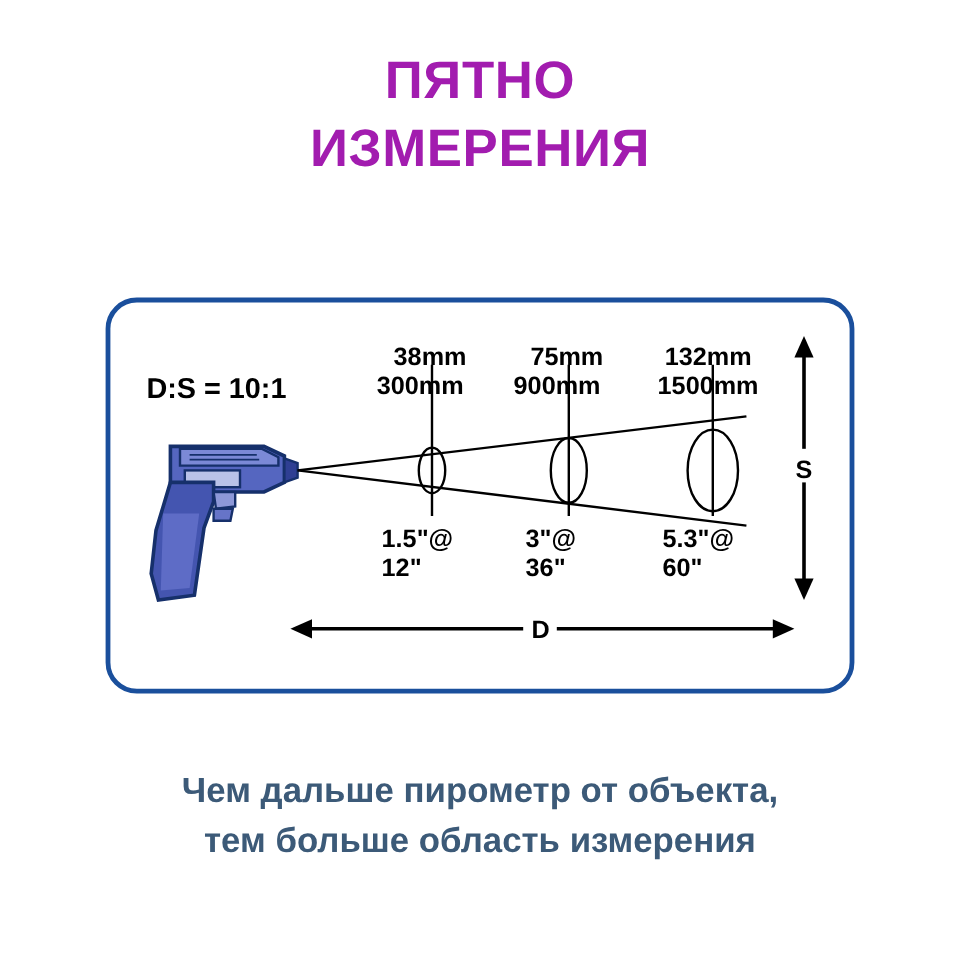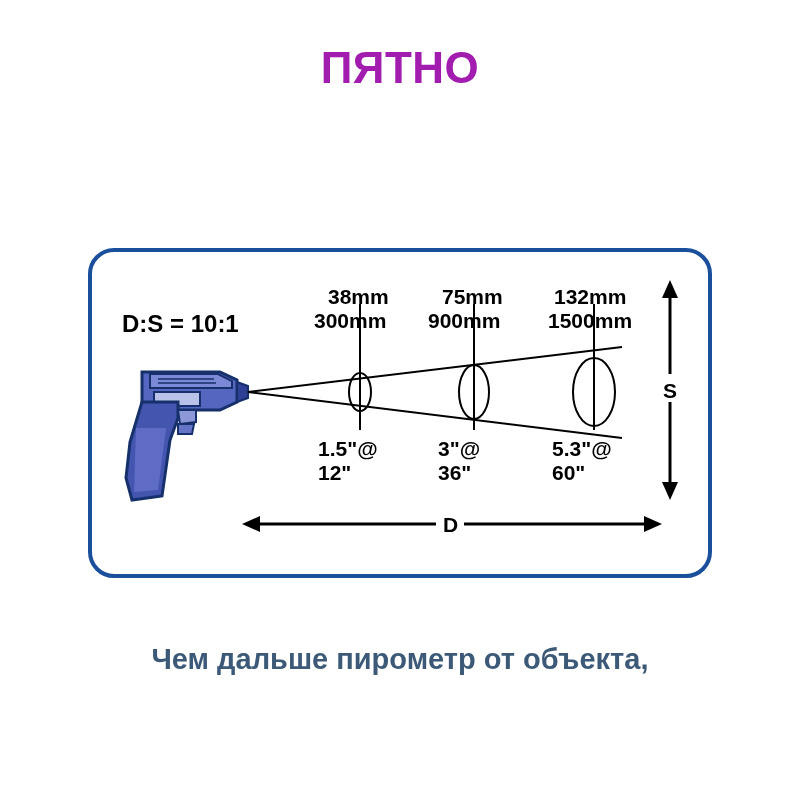--- a/index.html
+++ b/index.html
@@ -67,20 +67,21 @@
     font-family: "Liberation Sans", sans-serif;
   }
 </style>
 </head>
 <body>
 
 <div class="page">
 
   <div class="title">
     <span class="title-line">ПЯТНО</span>
+    <span class="title-line">ИЗМЕРЕНИЯ</span>
   </div>
 
   <div class="panel">
     <svg class="diagram-svg" width="616" height="322" viewBox="0 0 616 322">
 
       <g>
 
         <path d="M50 120 L128 120 L145 128 L145 150 L128 158 L60 158 L50 150 Z" fill="#5566c0" stroke="#16306b" stroke-width="3"></path>
 
         <path d="M58 122 L126 122 L140 129 L140 136 L58 136 Z" fill="#7b89d6" stroke="#16306b" stroke-width="2"></path>
@@ -158,15 +159,16 @@
       <text x="351" y="280" font-size="21" font-weight="bold" fill="#000000">D</text>
 
       <rect x="566" y="122" width="26" height="28" fill="#ffffff" stroke="none"></rect>
       <text x="571" y="146" font-size="21" font-weight="bold" fill="#000000">S</text>
 
     </svg>
   </div>
 
   <div class="caption">
     <span class="caption-line">Чем дальше пирометр от объекта,</span>
+    <span class="caption-line">тем больше область измерения</span>
   </div>
 
 </div>
 
 </body></html>

